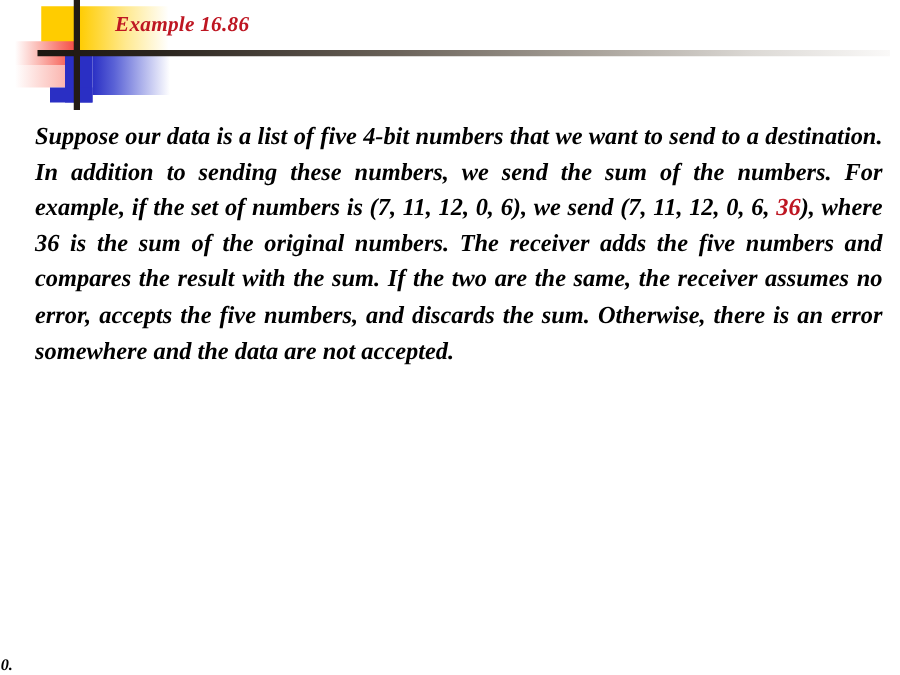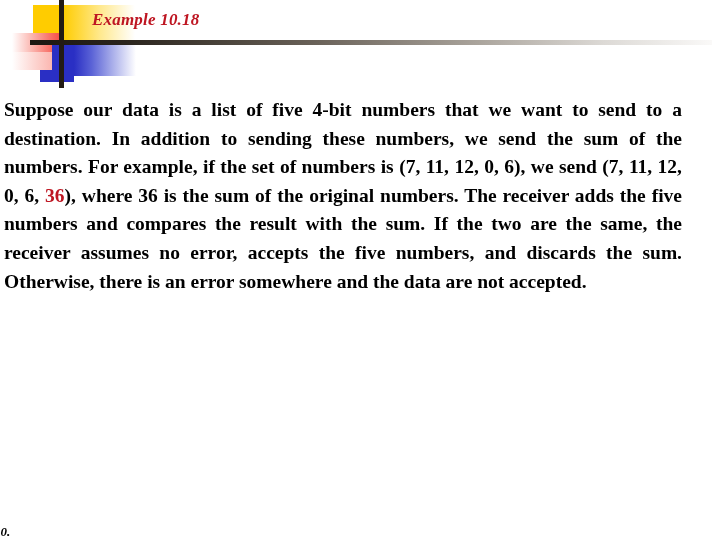--- a/index.html
+++ b/index.html
@@ -116,26 +116,27 @@
     font-weight: bold;
     font-style: italic;
     color: #BE1622;
     letter-spacing: 0.2px;
     white-space: nowrap;
   }
 
   
   #body-text {
     position: absolute;
-    left: 4px;
+    left: 28px;
     top: 96px;
     width: 678px;
     font-family: "Liberation Serif", "DejaVu Serif", serif;
     font-size: 19.5px;
     font-weight: bold;
+    font-style: italic;
     color: #000000;
     line-height: 28.6px;
     text-align: justify;
     text-justify: inter-word;
   }
   #body-text .hl {
     color: #BE1622;
   }
 
   
@@ -159,17 +160,17 @@
   <div class="orn-yellow-fade"></div>
   <div class="orn-red"></div>
   <div class="orn-red-lower"></div>
   <div class="orn-blue-fade"></div>
   <div class="orn-blue"></div>
   <div class="orn-blue-foot"></div>
   <div class="orn-hbar"></div>
   <div class="orn-vbar"></div>
 </div>
 
-<div id="slide-title">Example 10.18</div>
+<div id="slide-title">Example 16.86</div>
 
 <div id="body-text"><span>Suppose our data is a list of five 4-bit numbers that we want to send to a destination. In addition to sending these numbers, we send the sum of the numbers. For example, if the set of numbers is (7, 11, 12, 0, 6), we send (7, 11, 12, 0, 6, </span><span class="hl">36</span><span>), where 36 is the sum of the original numbers. The receiver adds the five numbers and compares the result with the sum. If the two are the same, the receiver assumes no error, accepts the five numbers, and discards the sum. Otherwise, there is an error somewhere and the data are not accepted.</span></div>
 
 <div id="page-marker">10.</div>
 
 </body></html>

